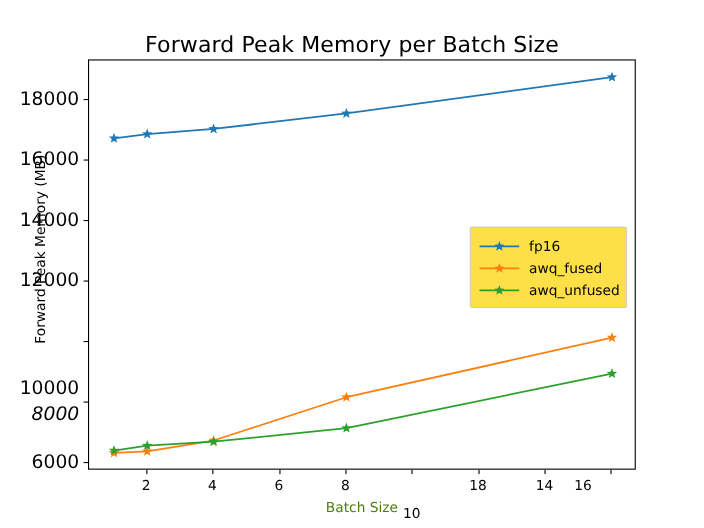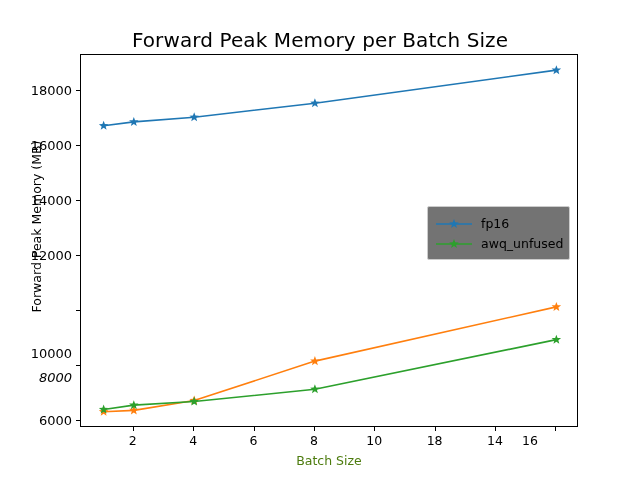--- a/index.html
+++ b/index.html
@@ -44,21 +44,21 @@
     left: 0;
     top: 0;
     width: 498px;
     height: 373px;
     overflow: visible;
   }
   .ytick-label {
     position: absolute;
     right: 0;
     text-align: right;
-    font-size: 13px;
+    font-size: 17px;
     color: #000000;
     white-space: nowrap;
     transform: translateY(-50%);
   }
   #ytick-labels {
     position: absolute;
     left: 0px;
     top: 54px;
     width: 72px;
     height: 373px;
@@ -126,21 +126,21 @@
     transform-origin: center center;
   }
   #legend {
     position: absolute;
     left: 427px;
     top: 206px;
     width: 143px;
     box-sizing: border-box;
     border: 1px solid #cccccc;
     border-radius: 2px;
-    background: #737373;
+    background: #fde047;
     padding: 6px 8px 6px 7px;
   }
   .legend-row {
     display: flex;
     align-items: center;
     height: 20px;
   }
   .legend-swatch {
     width: 38px;
     height: 14px;
@@ -218,37 +218,44 @@
       <div class="xtick-mark" style="left: 294.273px;"></div>
       <div class="xtick-mark" style="left: 354.636px;"></div>
       <div class="xtick-mark" style="left: 415px;"></div>
       <div class="xtick-mark" style="left: 475.364px;"></div>
     </div>
   <div id="xtick-labels">
       <div class="xtick-label" style="left: 52.8182px;">2</div>
       <div class="xtick-label" style="left: 113.182px;">4</div>
       <div class="xtick-label" style="left: 173.545px;">6</div>
       <div class="xtick-label" style="left: 233.909px;">8</div>
-      <div class="xtick-label" style="left: 294.273px;">10</div>
+      <div class="xtick-label" style="left: 294.273px; margin-top: 26px;">10</div>
       <div class="xtick-label" style="left: 354.636px;">18</div>
       <div class="xtick-label" style="left: 415px;">14</div>
       <div class="xtick-label" style="left: 450px;">16</div>
     </div>
   <div id="xlabel">Batch Size</div>
 
   <div id="legend">
       <div class="legend-row">
         <span class="legend-swatch"><svg width="38" height="14" viewBox="0 0 38 14">
             <line x1="1" y1="7" x2="37" y2="7" stroke="#1f77b4" stroke-width="1.6"></line>
             <polygon points="19.00,2.00 20.23,5.30 23.76,5.45 21.00,7.65 21.94,11.05 19.00,9.10 16.06,11.05 17.00,7.65 14.24,5.45 17.77,5.30" fill="#1f77b4"></polygon>
           </svg></span>
         <span class="legend-label">fp16</span>
       </div>
       <div class="legend-row">
         <span class="legend-swatch"><svg width="38" height="14" viewBox="0 0 38 14">
+            <line x1="1" y1="7" x2="37" y2="7" stroke="#ff7f0e" stroke-width="1.6"></line>
+            <polygon points="19.00,2.00 20.23,5.30 23.76,5.45 21.00,7.65 21.94,11.05 19.00,9.10 16.06,11.05 17.00,7.65 14.24,5.45 17.77,5.30" fill="#ff7f0e"></polygon>
+          </svg></span>
+        <span class="legend-label">awq_fused</span>
+      </div>
+      <div class="legend-row">
+        <span class="legend-swatch"><svg width="38" height="14" viewBox="0 0 38 14">
             <line x1="1" y1="7" x2="37" y2="7" stroke="#2ca02c" stroke-width="1.6"></line>
             <polygon points="19.00,2.00 20.23,5.30 23.76,5.45 21.00,7.65 21.94,11.05 19.00,9.10 16.06,11.05 17.00,7.65 14.24,5.45 17.77,5.30" fill="#2ca02c"></polygon>
           </svg></span>
         <span class="legend-label">awq_unfused</span>
       </div>
     </div>
 
 </div>
 
 </body></html>

